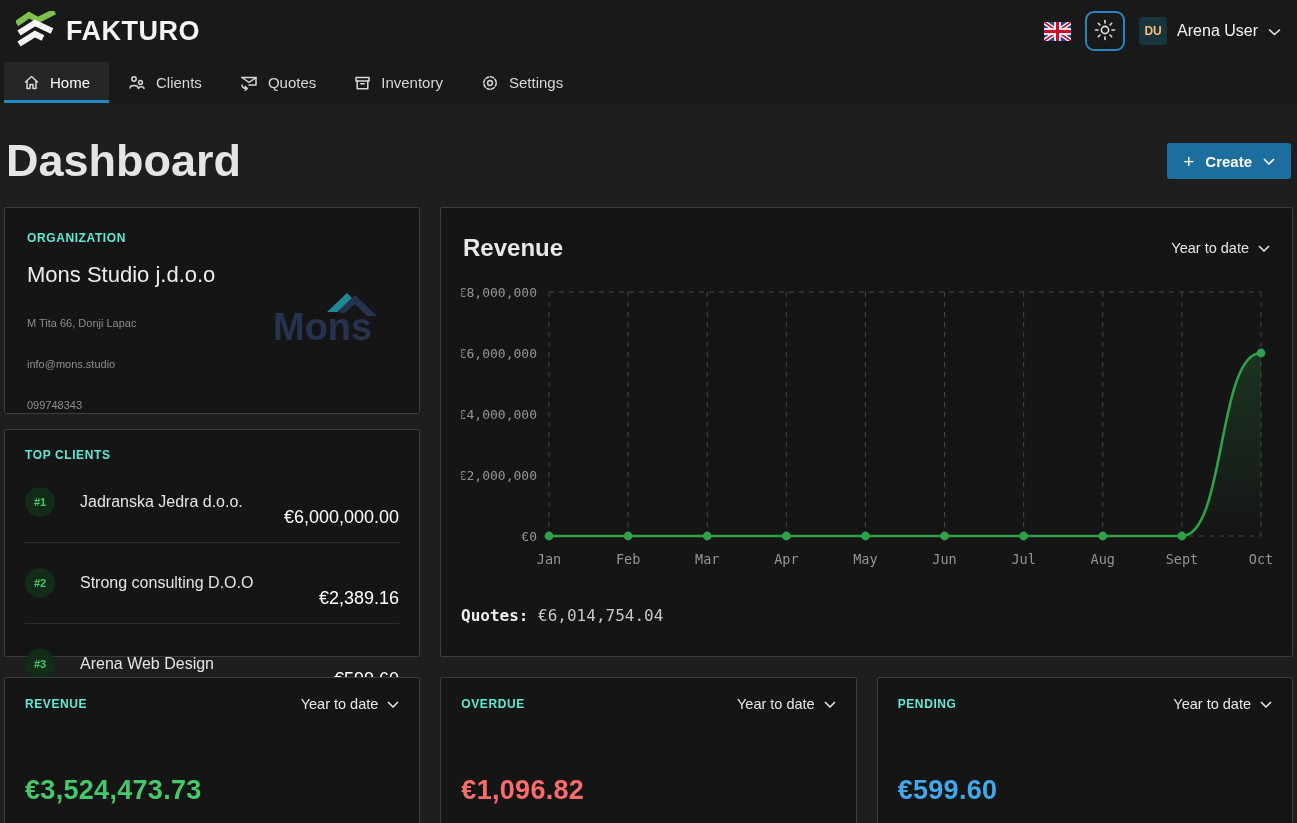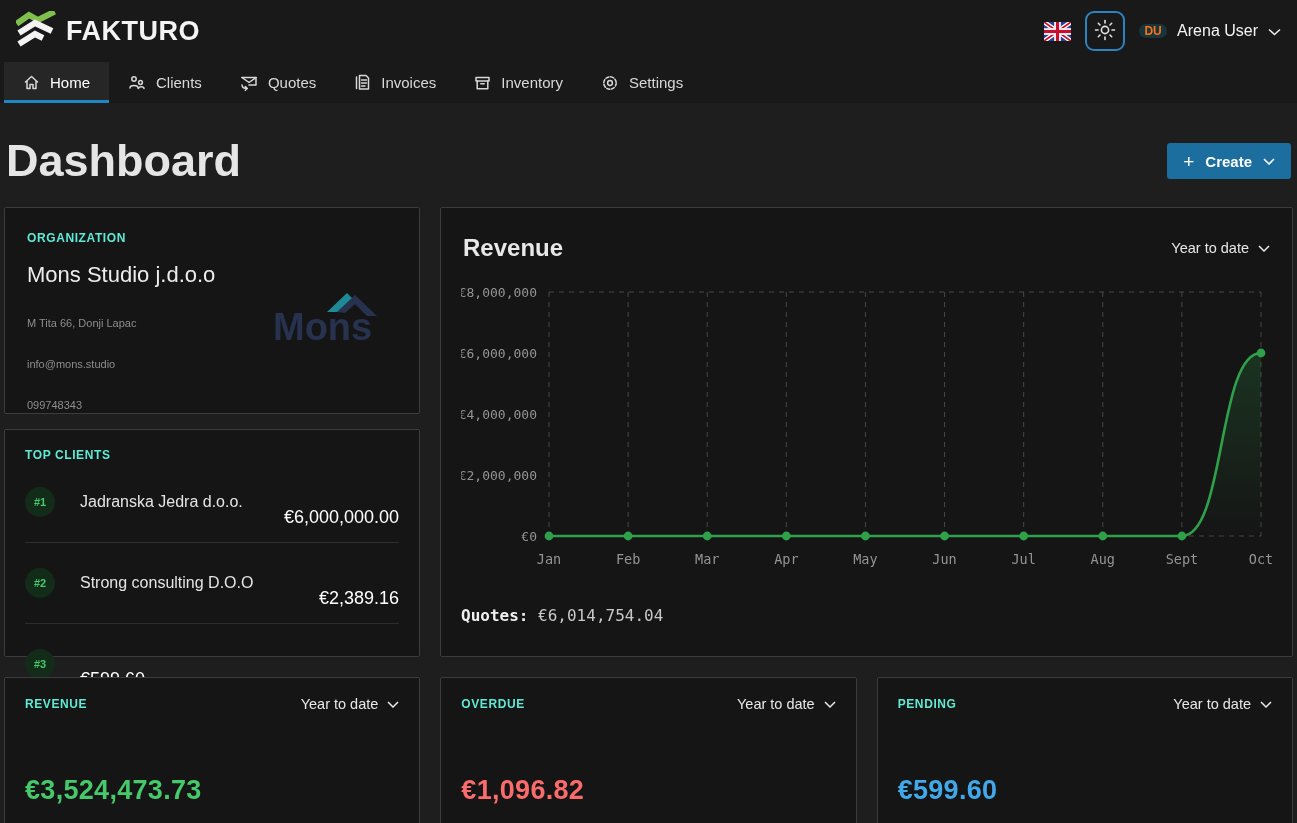--- a/index.html
+++ b/index.html
@@ -19,22 +19,22 @@
   }
   .logo { display:flex; align-items:center; gap:10px; }
   .logo-text { font-size:27px; font-weight:800; letter-spacing:.5px; color:#f4f4f4; }
   .header-right { display:flex; align-items:center; gap:14px; }
   .theme-btn {
     width:40px; height:40px; border:2px solid #2b84c0; border-radius:9px;
     background:transparent; display:flex; align-items:center; justify-content:center;
     cursor:pointer;
   }
   .avatar {
-    width:28px; height:14px; border-radius:11px; background:#18343c;
-    color:#f97316; font-weight:700; font-size:12px;
+    width:28px; height:28px; border-radius:4px; background:#18343c;
+    color:#fdba74; font-weight:700; font-size:12px;
     display:flex; align-items:center; justify-content:center;
   }
   .user-menu { display:flex; align-items:center; gap:10px; cursor:pointer; }
   .user-name { font-size:16px; color:#f4f4f4; }
 
   
   .nav { height:41px; background:#191919; display:flex; align-items:stretch; padding:0 4px; }
   .nav-item {
     display:flex; align-items:center; gap:10px; padding:0 19px;
     font-size:15px; color:#d8d8d8; cursor:pointer; white-space:nowrap;
@@ -170,32 +170,20 @@
         <svg width="18" height="16" viewBox="0 0 18 16" fill="none" stroke="#d8d8d8" stroke-width="1.5" stroke-linejoin="round" stroke-linecap="round">
           <path d="M2,2.5 H16 V10 H9"></path>
           <path d="M2,2.5 L9,7.5 L16,2.5"></path>
           <path d="M2,10 C2,13 5,13.5 7,13.5 M5.3,11.5 L7.3,13.5 L5.3,15.2"></path>
         </svg>
       </span>
                  <span>Quotes</span>
     </div>
     <div class="nav-item">
       <span style="display:flex">
-        <svg width="17" height="17" viewBox="0 0 17 17" fill="none" stroke="#d8d8d8" stroke-width="1.5" stroke-linejoin="round" stroke-linecap="round">
-          <path d="M2.5,3 V14.5"></path>
-          <path d="M5.5,1.5 H12 L14.5,4 V15 H5.5 Z"></path>
-          <line x1="7.5" y1="6" x2="12.5" y2="6"></line>
-          <line x1="7.5" y1="9" x2="12.5" y2="9"></line>
-          <line x1="7.5" y1="12" x2="11" y2="12"></line>
-        </svg>
-      </span>
-                 <span>Invoices</span>
-    </div>
-    <div class="nav-item">
-      <span style="display:flex">
         <svg width="17" height="16" viewBox="0 0 17 16" fill="none" stroke="#d8d8d8" stroke-width="1.5" stroke-linejoin="round" stroke-linecap="round">
           <rect x="2" y="2.5" width="13" height="3.4"></rect>
           <path d="M3.2,5.9 V13.8 H13.8 V5.9"></path>
           <line x1="6.8" y1="8.8" x2="10.2" y2="8.8"></line>
         </svg>
       </span>
                  <span>Inventory</span>
     </div>
     <div class="nav-item">
       <span style="display:flex">
@@ -246,20 +234,21 @@
                  <span class="client-name">Jadranska Jedra d.o.o.</span>
                  <span class="client-amount mono" style="font-family:'Liberation Sans',sans-serif">€6,000,000.00</span>
             </div>
             <div class="client-row">
               <span class="rank-badge">#2</span>
                  <span class="client-name">Strong consulting D.O.O</span>
                  <span class="client-amount mono" style="font-family:'Liberation Sans',sans-serif">€2,389.16</span>
             </div>
             <div class="client-row">
               <span class="rank-badge">#3</span>
+                 <span class="client-name">Arena Web Design</span>
                  <span class="client-amount mono" style="font-family:'Liberation Sans',sans-serif">€599.60</span>
             </div>
           </div>
       </div>
     </div>
 
     <div class="card chart-card">
       <div class="chart-head">
         <span class="chart-title">Revenue</span>
         <span class="dropdown">

